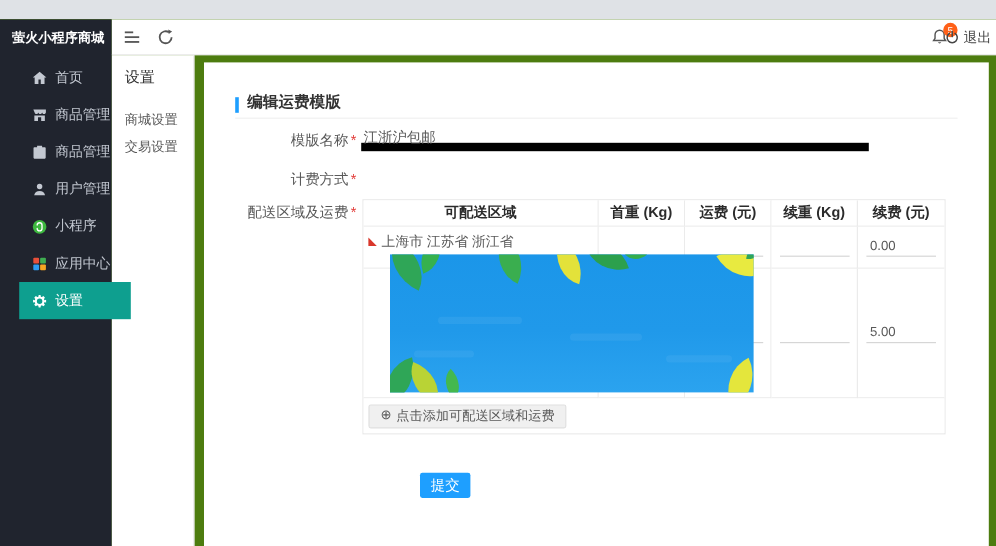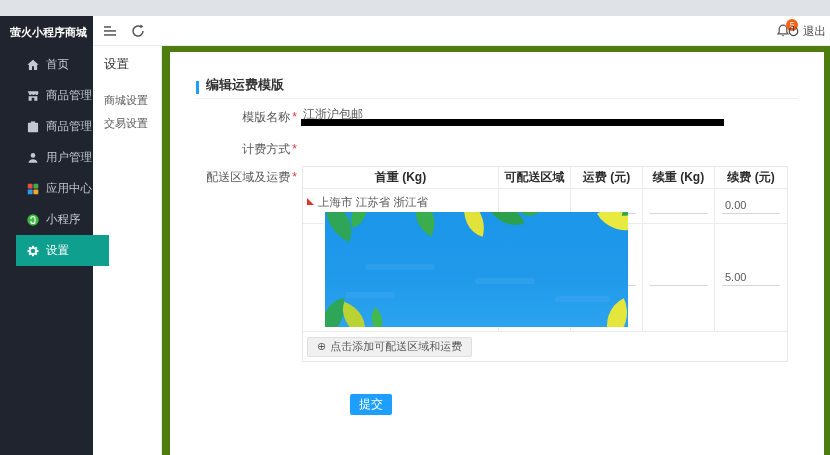--- a/index.html
+++ b/index.html
@@ -125,37 +125,37 @@
               <circle cx="8" cy="5" r="2.6" fill="#c3c8d1"></circle>
               <path d="M2.8 13.4c.4-2.6 2.6-4 5.2-4s4.8 1.4 5.2 4z" fill="#c3c8d1"></path>
             </svg>
         </span>
         <span class="nl">用户管理</span>
       </div>
 
       <div class="nav-item">
         <span class="ni">
           <svg viewBox="0 0 16 16">
+              <circle cx="8" cy="8" r="6.5" fill="#3db83f"></circle>
+              <path d="M5.7 6.4a2.3 2.3 0 0 1 4.6 0v3.2a2.3 2.3 0 0 1-4.6 0" fill="none" stroke="#fff" stroke-width="1.3" stroke-linecap="round"></path>
+            </svg>
+        </span>
+        <span class="nl">小程序</span>
+      </div>
+
+      <div class="nav-item">
+        <span class="ni">
+          <svg viewBox="0 0 16 16">
               <rect x="2" y="2" width="5.5" height="5.5" rx="1" fill="#e8503a"></rect>
               <rect x="8.5" y="2" width="5.5" height="5.5" rx="1" fill="#3fae52"></rect>
               <rect x="2" y="8.5" width="5.5" height="5.5" rx="1" fill="#2e9bf0"></rect>
               <rect x="8.5" y="8.5" width="5.5" height="5.5" rx="1" fill="#f5a623"></rect>
             </svg>
         </span>
         <span class="nl">应用中心</span>
-      </div>
-
-      <div class="nav-item">
-        <span class="ni">
-          <svg viewBox="0 0 16 16">
-              <circle cx="8" cy="8" r="6.5" fill="#3db83f"></circle>
-              <path d="M5.7 6.4a2.3 2.3 0 0 1 4.6 0v3.2a2.3 2.3 0 0 1-4.6 0" fill="none" stroke="#fff" stroke-width="1.3" stroke-linecap="round"></path>
-            </svg>
-        </span>
-        <span class="nl">小程序</span>
       </div>
 
       <div class="nav-item active">
         <span class="ni">
           <svg viewBox="0 0 16 16">
               <path fill-rule="evenodd" d="M8 5.4A2.6 2.6 0 1 0 8 10.6 2.6 2.6 0 0 0 8 5.4zm6.2 3.9-1.7-.3c-.1.4-.2.7-.4 1l1 1.4-1.5 1.5-1.4-1c-.3.2-.6.3-1 .4l-.3 1.7H7.1l-.3-1.7c-.4-.1-.7-.2-1-.4l-1.4 1-1.5-1.5 1-1.4c-.2-.3-.3-.6-.4-1l-1.7.3V6.7l1.7.3c.1-.4.2-.7.4-1l-1-1.4L4.4 3.1l1.4 1c.3-.2.6-.3 1-.4L7.1 2h1.8l.3 1.7c.4.1.7.2 1 .4l1.4-1 1.5 1.5-1 1.4c.2.3.3.6.4 1l1.7-.3z" fill="#fff"></path>
             </svg>
         </span>
         <span class="nl">设置</span>
       </div>
@@ -219,22 +219,22 @@
     <div class="f-label lbl-billing">
       <span>计费方式</span><span class="req">*</span>
     </div>
 
     <div class="f-label lbl-region">
       <span>配送区域及运费</span><span class="req">*</span>
     </div>
 
     <div class="ftable">
 
+      <div class="fc head">可配送区域</div>
       <div class="fc head">首重 (Kg)</div>
-      <div class="fc head">可配送区域</div>
       <div class="fc head">运费 (元)</div>
       <div class="fc head">续重 (Kg)</div>
       <div class="fc head lastcol">续费 (元)</div>
 
       <div class="fc r1 regions">
         <span class="del-marker"></span>
         <span class="region-text">上海市  江苏省  浙江省</span>
       </div>
       <div class="fc r1">
         <span class="uinput"></span>

